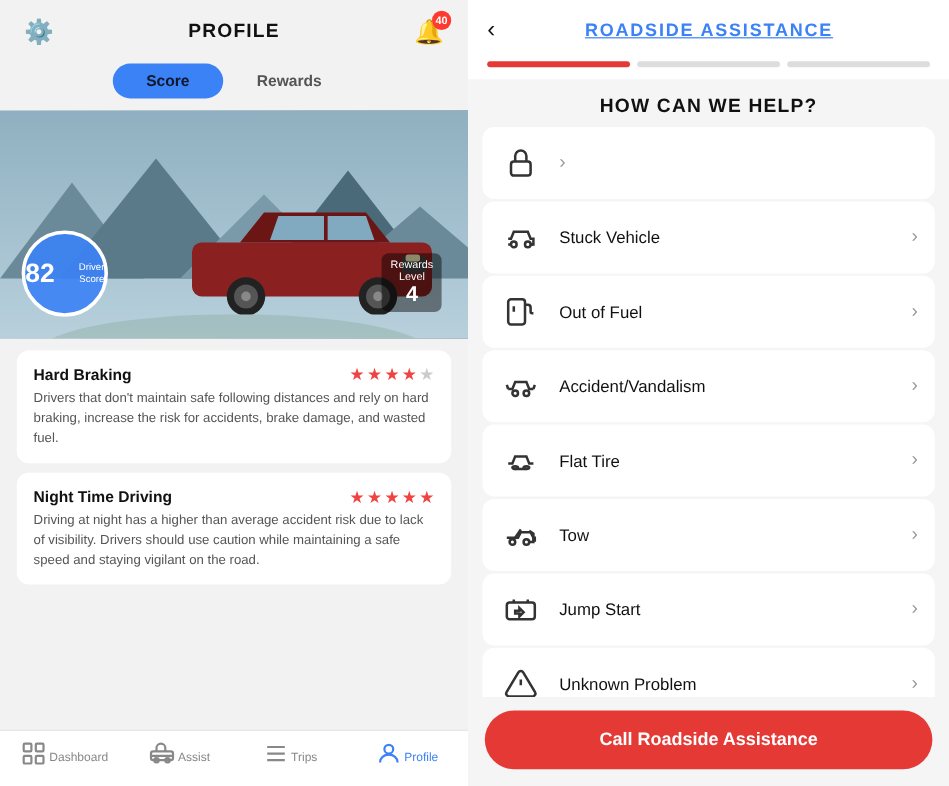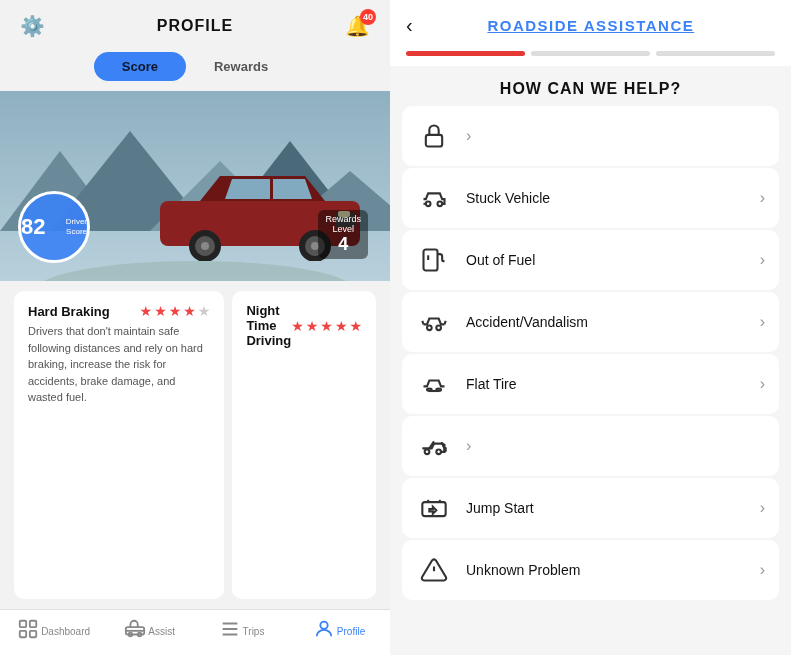--- a/index.html
+++ b/index.html
@@ -161,20 +161,21 @@
     .rewards-badge .rew-num {
       font-size: 18px;
       font-weight: 800;
     }
 
     .cards-area {
       flex: 1;
       overflow-y: auto;
       padding: 10px 14px;
       display: flex;
+      flex-direction: column;
       gap: 8px;
     }
 
     .metric-card {
       background: white;
       border-radius: 10px;
       padding: 12px 14px;
     }
 
     .metric-card-header {
@@ -446,20 +447,21 @@
       <div class="metric-card-header">
         <span class="metric-title">Night Time Driving</span>
         <div class="stars">
           <span class="star filled">★</span>
           <span class="star filled">★</span>
           <span class="star filled">★</span>
           <span class="star filled">★</span>
           <span class="star filled">★</span>
         </div>
       </div>
+      <p class="metric-desc">Driving at night has a higher than average accident risk due to lack of visibility. Drivers should use caution while maintaining a safe speed and staying vigilant on the road.</p>
     </div>
   </div>
 
   <div class="bottom-nav">
     <div class="nav-item">
       <span class="nav-icon">
         <svg width="22" height="22" viewBox="0 0 24 24" fill="none" stroke="#888" stroke-width="2">
             <rect x="3" y="3" width="7" height="7" rx="1"></rect>
             <rect x="14" y="3" width="7" height="7" rx="1"></rect>
             <rect x="3" y="14" width="7" height="7" rx="1"></rect>
@@ -582,20 +584,21 @@
     <div class="assist-item">
       <div class="assist-icon">
         <svg class="icon-svg" viewBox="0 0 24 24" fill="none" stroke="#333" stroke-width="1.8">
           <path d="M2 14h8l2-4h7l2 4h1v2h-2"></path>
           <circle cx="6" cy="17" r="2"></circle>
           <circle cx="16" cy="17" r="2"></circle>
           <path d="M8 14l4-6"></path>
           <path d="M18 17h3v-6l-3-2"></path>
         </svg>
       </div>
+      <span class="assist-label">Tow</span>
       <span class="chevron-right">›</span>
     </div>
 
     <div class="assist-item">
       <div class="assist-icon">
         <svg class="icon-svg" viewBox="0 0 24 24" fill="none" stroke="#333" stroke-width="1.8">
           <rect x="2" y="7" width="20" height="12" rx="2"></rect>
           <path d="M7 7V5"></path>
           <path d="M17 7V5"></path>
           <path d="M8 13h3v-2l3 3-3 3v-2H8v-2z"></path>
@@ -612,13 +615,14 @@
           <line x1="12" y1="9" x2="12" y2="13"></line>
           <line x1="12" y1="17" x2="12.01" y2="17"></line>
         </svg>
       </div>
       <span class="assist-label">Unknown Problem</span>
       <span class="chevron-right">›</span>
     </div>
 
   </div>
 
+  <button class="call-btn">Call Roadside Assistance</button>
 </div>
 
 </body></html>

